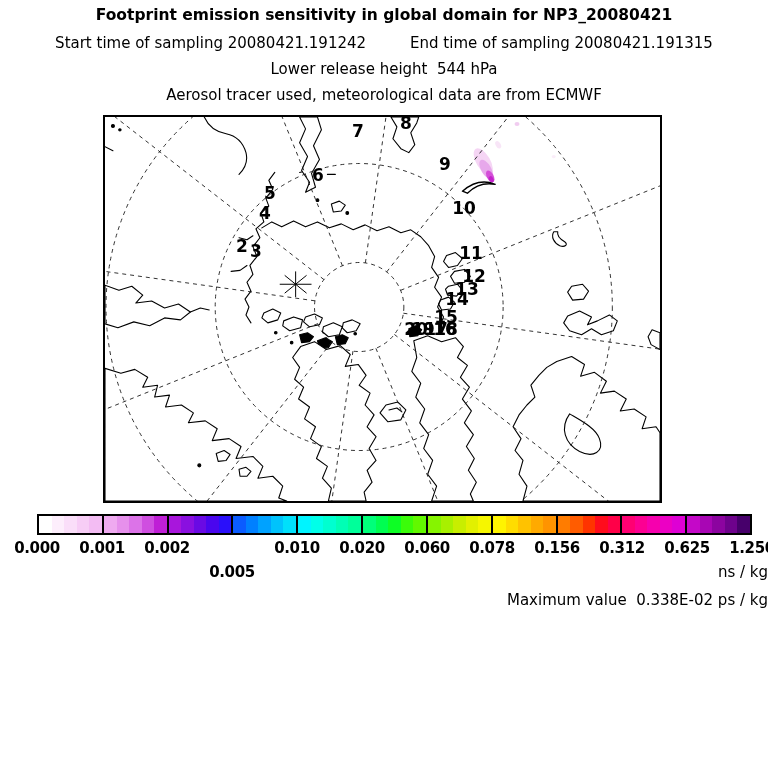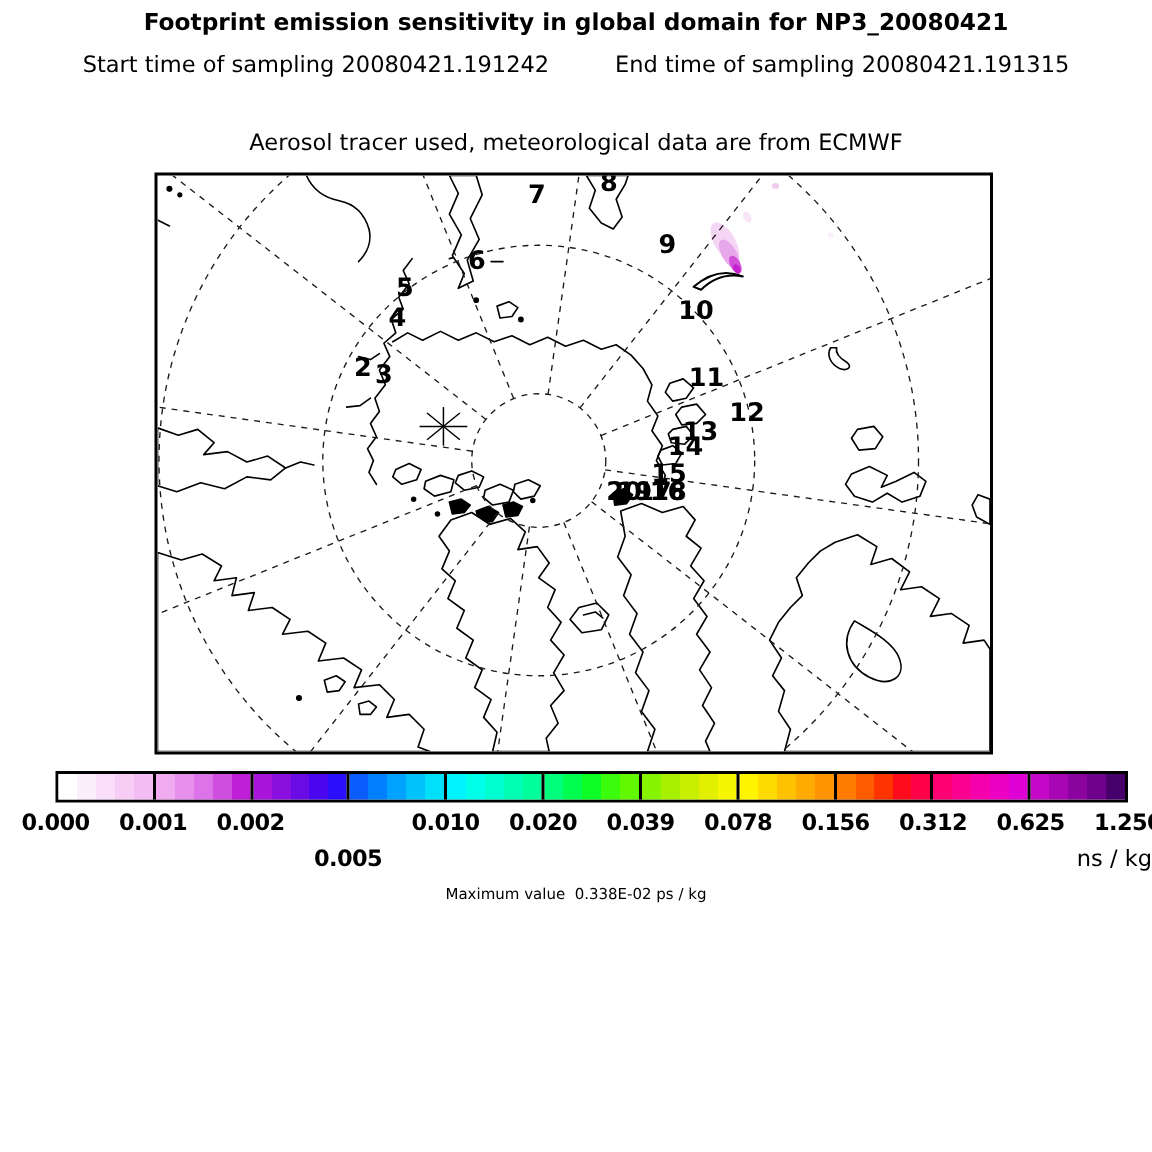--- a/index.html
+++ b/index.html
@@ -24,31 +24,32 @@
             font-size:17px;font-weight:700;line-height:1;color:#000;}
 
   #colorbar{position:absolute;left:37px;top:514px;width:715px;height:21px;
             border:2px solid #000;box-sizing:border-box;display:flex;}
   .cb-seg{flex:1 1 0;}
   .cb-seg + .cb-seg{border-left:2px solid #000;}
   #cbticks{position:absolute;left:37px;top:539px;width:613px;height:17px;}
   .cb-tick{position:absolute;top:0;transform:translateX(-50%);
            font-size:15px;font-weight:700;letter-spacing:-0.4px;white-space:pre;}
   #units-label{position:absolute;left:0;top:563px;width:768px;text-align:right;font-size:15px;}
-  #maxval-label{position:absolute;left:0;top:591px;width:768px;text-align:center;font-size:10px;white-space:pre;}
+  #maxval-label{position:absolute;left:0;top:591px;width:768px;text-align:right;font-size:15px;white-space:pre;}
 </style>
 </head>
 <body>
 
 <div class="hline" id="page-title">Footprint emission sensitivity in global domain for NP3_20080421</div>
 <div class="hrow" id="hrow-times">
   <span>Start time of sampling 20080421.191242</span>
   <span>End time of sampling 20080421.191315</span>
 </div>
 <div class="hrow" id="hrow-heights">
+  <span>Lower release height  544 hPa</span>
 </div>
 <div class="hline" id="hline-tracer">Aerosol tracer used, meteorological data are from ECMWF</div>
 
 <div id="map">
   <svg viewBox="0 0 559 388" preserveAspectRatio="none">
 
     <g id="plume-layer">
         <ellipse cx="381" cy="45" rx="7" ry="15" fill="#f3cef2" opacity="0.85" transform="rotate(-30 381 45)"></ellipse>
         <ellipse cx="384" cy="53" rx="5" ry="11" fill="#e6a3ea" opacity="0.9" transform="rotate(-30 384 53)"></ellipse>
         <ellipse cx="388" cy="60" rx="3.4" ry="6.5" fill="#d44fd8" opacity="1" transform="rotate(-28 388 60)"></ellipse>
@@ -157,21 +158,21 @@
       <span class="traj-num" style="left: 137px; top: 129px;">2</span>
       <span class="traj-num" style="left: 151px; top: 134px;">3</span>
       <span class="traj-num" style="left: 160px; top: 96px;">4</span>
       <span class="traj-num" style="left: 165px; top: 76px;">5</span>
       <span class="traj-num" style="left: 213px; top: 58px;">6</span>
       <span class="traj-num" style="left: 253px; top: 14px;">7</span>
       <span class="traj-num" style="left: 301px; top: 6px;">8</span>
       <span class="traj-num" style="left: 340px; top: 47px;">9</span>
       <span class="traj-num" style="left: 359px; top: 91px;">10</span>
       <span class="traj-num" style="left: 366px; top: 136px;">11</span>
-      <span class="traj-num" style="left: 369px; top: 159px; margin-left: 24px;">12</span>
+      <span class="traj-num" style="left: 369px; top: 159px;">12</span>
       <span class="traj-num" style="left: 362px; top: 172px;">13</span>
       <span class="traj-num" style="left: 352px; top: 182px;">14</span>
       <span class="traj-num" style="left: 341px; top: 200px;">15</span>
       <span class="traj-num" style="left: 340px; top: 212px;">16</span>
       <span class="traj-num" style="left: 331px; top: 212px;">17</span>
       <span class="traj-num" style="left: 325px; top: 212px; margin-left: 16px;">18</span>
       <span class="traj-num" style="left: 318px; top: 212px;">19</span>
       <span class="traj-num" style="left: 311px; top: 212px;">20</span>
     </div>
 </div>
@@ -189,21 +190,21 @@
     <div class="cb-seg" style="background: linear-gradient(to right, rgb(255, 0, 114) 0%, rgb(255, 0, 114) 20%, rgb(252, 0, 146) 20%, rgb(252, 0, 146) 40%, rgb(246, 0, 174) 40%, rgb(246, 0, 174) 60%, rgb(236, 0, 196) 60%, rgb(236, 0, 196) 80%, rgb(222, 0, 212) 80%, rgb(222, 0, 212) 100%);"></div>
     <div class="cb-seg" style="background: linear-gradient(to right, rgb(196, 8, 200) 0%, rgb(196, 8, 200) 20%, rgb(168, 6, 180) 20%, rgb(168, 6, 180) 40%, rgb(140, 4, 160) 40%, rgb(140, 4, 160) 60%, rgb(110, 2, 140) 60%, rgb(110, 2, 140) 80%, rgb(71, 0, 107) 80%, rgb(71, 0, 107) 100%);"></div>
   </div>
 <div id="cbticks">
     <span class="cb-tick" style="left: 0px;">0.000</span>
     <span class="cb-tick" style="left: 65px;">0.001</span>
     <span class="cb-tick" style="left: 130px;">0.002</span>
     <span class="cb-tick" style="left: 195px; margin-top: 24px;">0.005</span>
     <span class="cb-tick" style="left: 260px;">0.010</span>
     <span class="cb-tick" style="left: 325px;">0.020</span>
-    <span class="cb-tick" style="left: 390px;">0.039</span>
+    <span class="cb-tick" style="left: 390px;">0.060</span>
     <span class="cb-tick" style="left: 455px;">0.078</span>
     <span class="cb-tick" style="left: 520px;">0.156</span>
     <span class="cb-tick" style="left: 585px;">0.312</span>
     <span class="cb-tick" style="left: 650px;">0.625</span>
     <span class="cb-tick" style="left: 715px;">1.250</span>
   </div>
 <div id="units-label">ns / kg</div>
 <div id="maxval-label">Maximum value  0.338E-02 ps / kg</div>
 
 </body></html>

